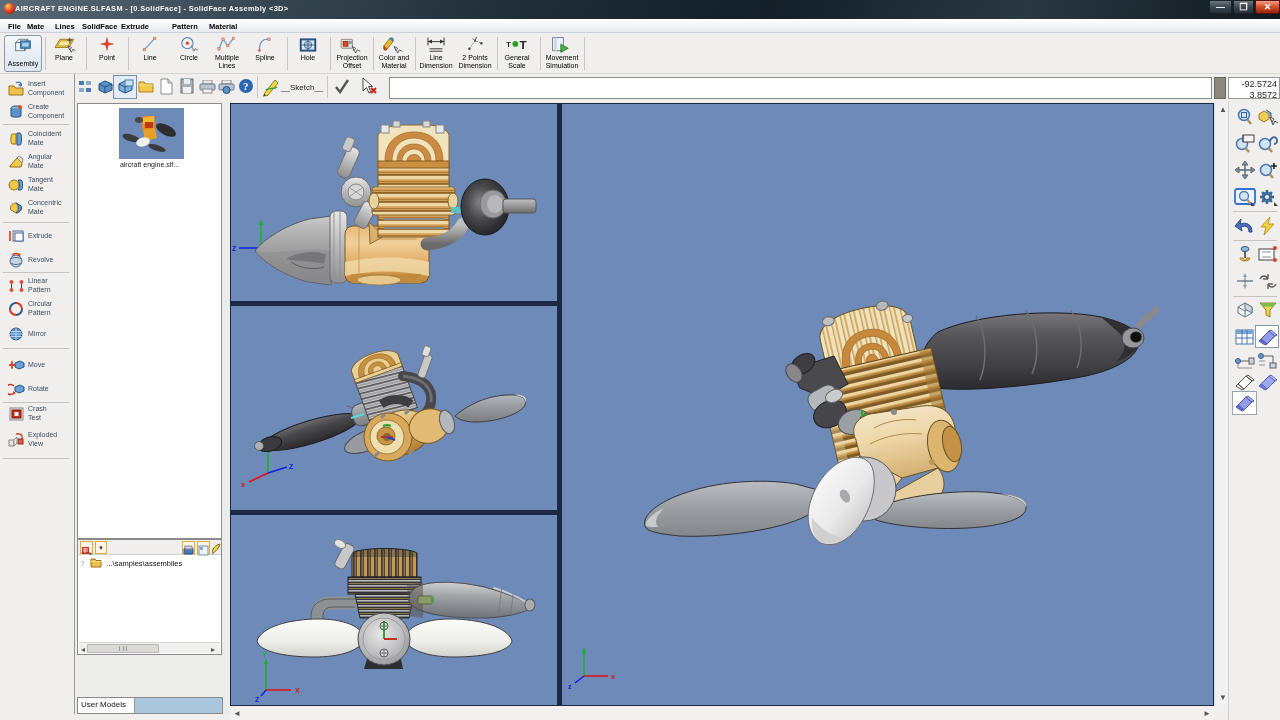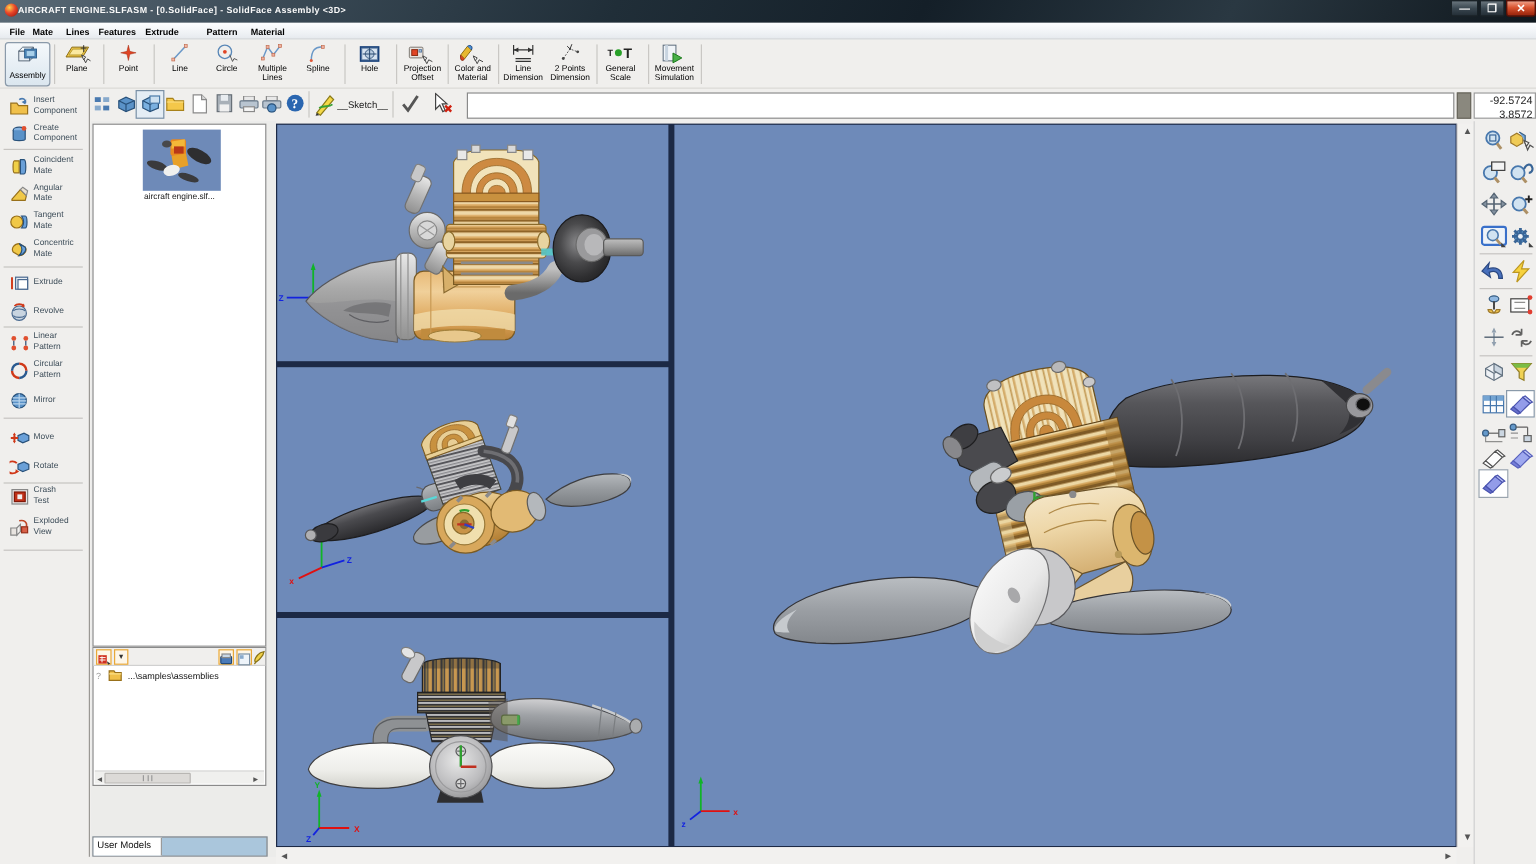--- a/index.html
+++ b/index.html
@@ -93,21 +93,21 @@
       </div>
     <div id="btnclose" class="abs winbtn">
         <div class="winglyph">✕</div>
       </div>
   </div>
 
   <div id="menubar" class="abs">
     <div class="menuitem abs" style="left:8px">File</div>
     <div class="menuitem abs" style="left:27px">Mate</div>
     <div class="menuitem abs" style="left:55px">Lines</div>
-    <div class="menuitem abs" style="left:82px">Features</div>
+    <div class="menuitem abs" style="left:82px">SolidFace</div>
     <div class="menuitem abs" style="left:121px">Extrude</div>
     <div class="menuitem abs" style="left:172px">Pattern</div>
     <div class="menuitem abs" style="left:209px">Material</div>
   </div>
 
   <div id="toolbar1" class="abs">
     <div class="abs" style="left:4px;top:2px;width:38px;height:37px;background:linear-gradient(180deg,#f4f8fb,#dbe6ef);border:1px solid #8a9aaa;border-radius:3px;"></div>
     <svg class="tico" style="left:23px;top:3px;" width="20" height="18" viewBox="0 0 24 22">
       <rect x="3" y="8" width="11" height="10" fill="#e8eef4" stroke="#5a6a7a"></rect>
       <path d="M3 8 L7 4 L18 4 L14 8 Z" fill="#f4f8fa" stroke="#5a6a7a"></path>

